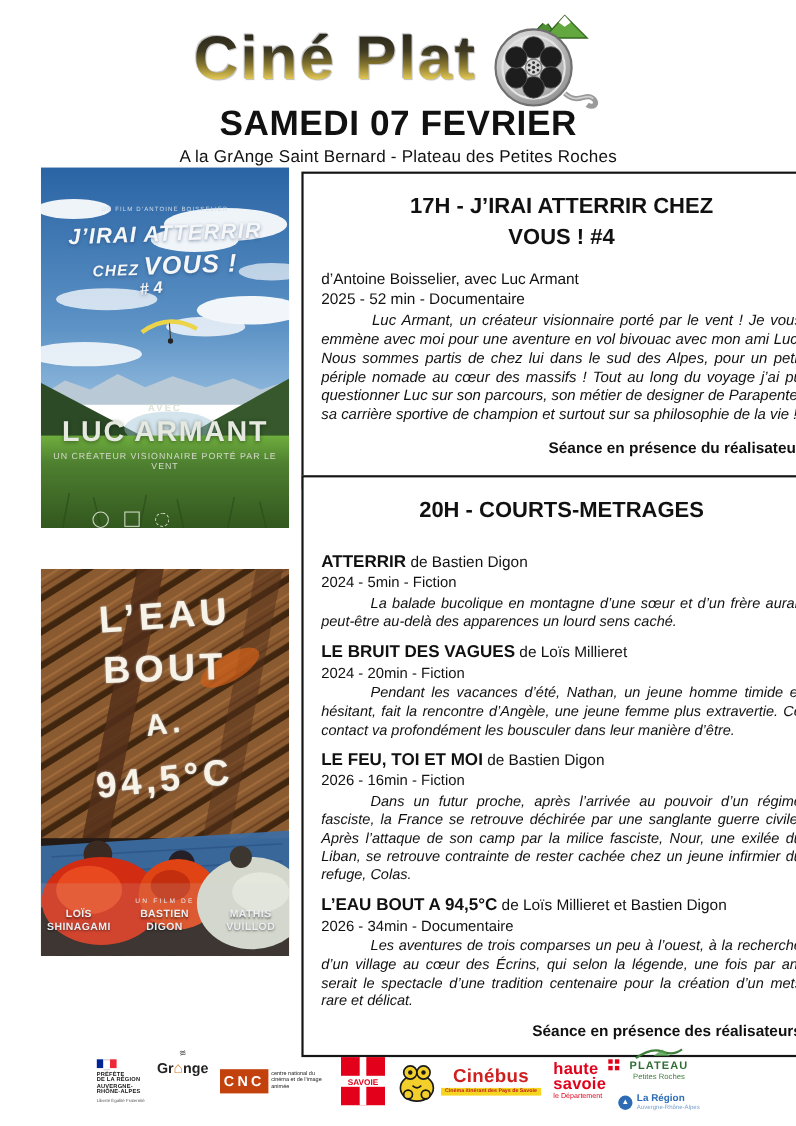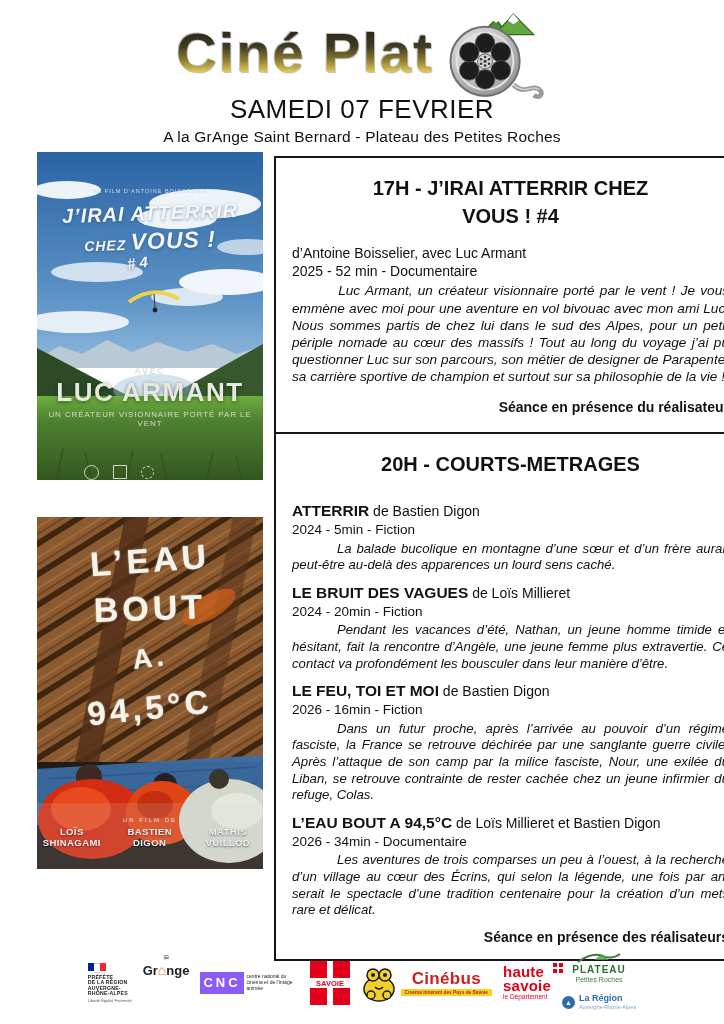--- a/index.html
+++ b/index.html
@@ -7,21 +7,21 @@
         font-family:"Liberation Sans",sans-serif;color:#111;}
 
   
   .header{position:absolute;top:0;left:0;right:0;text-align:center;}
   .logo{display:flex;justify-content:center;align-items:center;margin-top:10px;height:86px;}
   .logo-text{font-weight:800;font-size:56px;letter-spacing:2px;line-height:1;
              background:linear-gradient(180deg,#23221a 0%,#3f3a22 38%,#8a7930 62%,#e3c955 84%,#c3a238 100%);
              -webkit-background-clip:text;background-clip:text;color:transparent;
              filter:drop-shadow(1px 1px 0 rgba(190,190,190,.9)) drop-shadow(-1px -1px 0 rgba(60,60,60,.35));}
   .reel-svg{margin-left:-4px;transform:translateY(2px);}
-  .event-date{font-size:26px;font-weight:400;letter-spacing:.5px;margin-top:-2px;}
+  .event-date{font-size:32px;font-weight:700;letter-spacing:.5px;margin-top:-2px;}
   .event-venue{font-size:15.5px;margin-top:3px;letter-spacing:.2px;}
 
   
   .poster{position:absolute;overflow:hidden;}
   .poster svg.bg{position:absolute;inset:0;}
   .poster1{left:37px;top:152px;width:226px;height:328px;}
   .poster2{left:37px;top:517px;width:226px;height:352px;}
   .pov{position:absolute;left:0;right:0;text-align:center;}
 
   .p1-credit{top:36px;font-size:5.5px;color:#cfdce8;letter-spacing:1px;}
@@ -79,21 +79,21 @@
   .flag{display:flex;margin-bottom:2px;}
   .flag i{display:block;width:6px;height:8px;}
   .flag .b{background:#002395;} .flag .w{background:#fff;border-top:1px solid #ccc;border-bottom:1px solid #ccc;} .flag .r{background:#ed2939;}
   .prefete .ln{font-size:5.2px;font-weight:700;color:#1a1a1a;letter-spacing:.2px;}
   .prefete .motto{font-size:4px;color:#555;margin-top:2px;}
   .grange{transform:translateY(-17px);}
   .grange .scribble{font-size:8px;color:#444;letter-spacing:-1px;transform:rotate(-12deg);}
   .grange .gname{font-size:13px;font-weight:800;color:#222;}
   .grange .gname .house{color:#e07a1e;font-size:14px;}
   .cnc{flex-direction:row;gap:3px;align-items:center;}
-  .cnc-block{background:#8b5cf6;color:#fff;font-weight:800;font-size:13px;padding:4px 3px;letter-spacing:3px;}
+  .cnc-block{background:#c2410c;color:#fff;font-weight:800;font-size:13px;padding:4px 3px;letter-spacing:3px;}
   .cnc-desc{width:52px;font-size:5px;color:#222;line-height:1.15;}
   .savoie-svg{display:block;}
   .cinebus{flex-direction:row;gap:4px;align-items:center;}
   .cine-col{display:flex;flex-direction:column;align-items:center;}
   .cine-name{font-size:17px;font-weight:800;color:#cf1f1f;letter-spacing:.3px;}
   .cine-banner{background:#f5d520;color:#c02020;font-size:4.8px;font-weight:700;
                padding:1px 4px;margin-top:1px;white-space:nowrap;}
   .hsav{position:relative;align-items:flex-start;}
   .hsav .hl{font-size:15px;font-weight:800;color:#e2001a;line-height:.92;letter-spacing:.2px;}
   .hsav .hsub{font-size:6.5px;color:#e2001a;margin-top:2px;}

